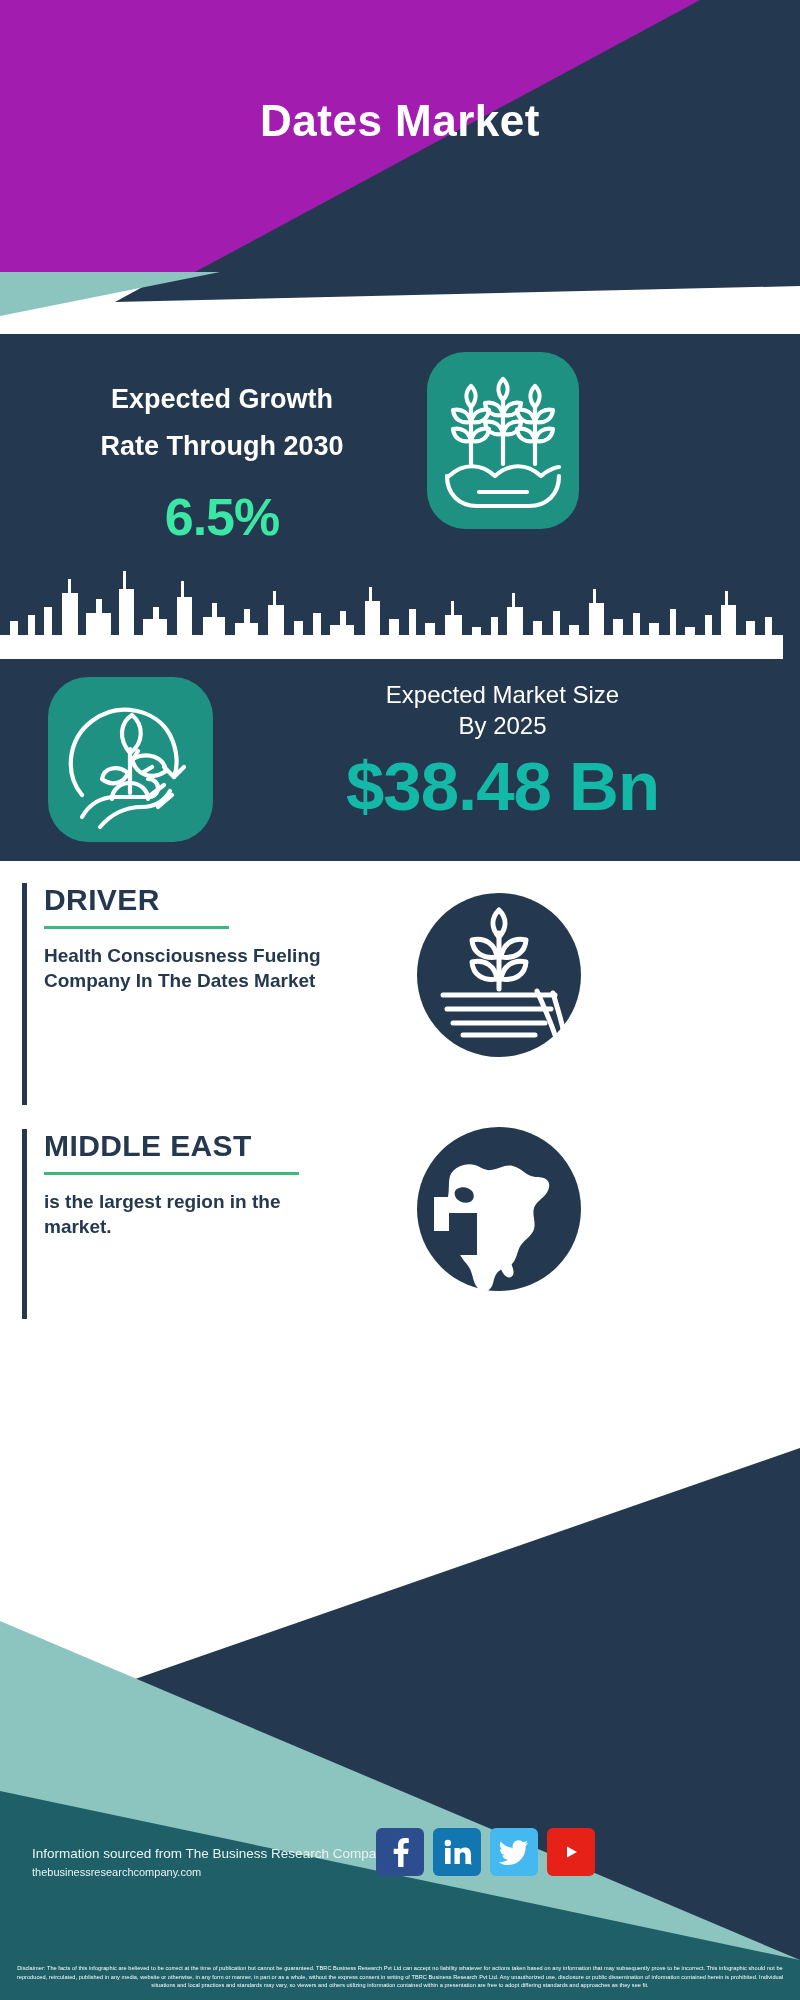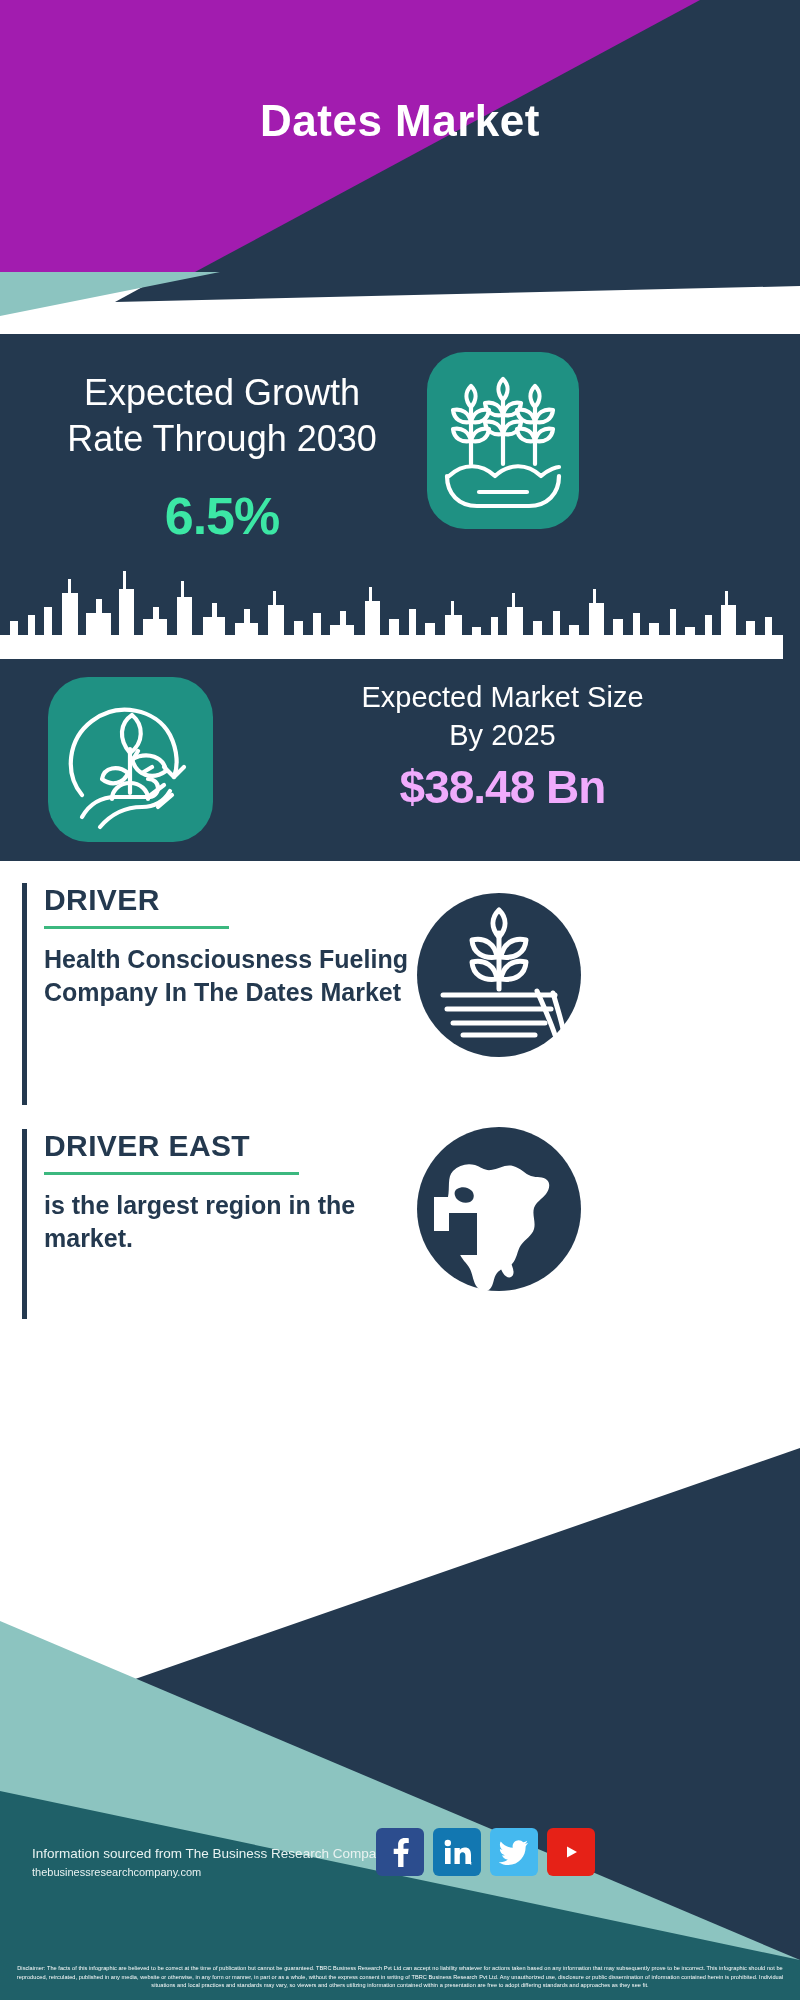--- a/index.html
+++ b/index.html
@@ -23,42 +23,42 @@
   
   .band { position:absolute; left:0; top:272px; width:800px; height:153px; background:#ffffff; overflow:hidden; }
   .band-teal-left { position:absolute; left:0; top:0; width:220px; height:44px; background:#8cc4c0;
     clip-path: polygon(0 0, 220px 0, 0 44px); }
   .band-navy { position:absolute; left:0; top:0; width:800px; height:30px; background:#24394f;
     clip-path: polygon(170px 0, 800px 0, 800px 14px, 115px 30px); }
 
   
   .growth { position:absolute; left:0; top:334px; width:800px; height:215px; background:#24394f; }
   .growth-text { position:absolute; left:22px; top:36px; width:400px; text-align:center; }
-  .growth-label { color:#ffffff; font-size:36px; line-height:1.28; font-weight:normal; }
+  .growth-label { color:#ffffff; font-size:27px; line-height:1.28; font-weight:bold;margin-top:12px; }
   .growth-value { color:#3ce7a5; font-size:52px; font-weight:bold; margin-top:24px; letter-spacing:-1px;}
   .growth-icon { position:absolute; left:427px; top:18px; width:152px; height:177px;
     background:#1f9183; border-radius:38px; }
 
   
   .sizeblock { position:absolute; left:0; top:549px; width:800px; height:312px; background:#24394f; overflow:hidden; }
   .skyline { position:absolute; left:0; top:0; width:800px; height:110px; }
   .size-icon { position:absolute; left:48px; top:128px; width:165px; height:165px;
     background:#1f9183; border-radius:40px; }
   .size-text { position:absolute; left:230px; top:130px; width:545px; text-align:center; }
-  .size-label { color:#ffffff; font-size:29px; line-height:1.3; }
-  .size-value { color:#f0abfc; font-size:46px; font-weight:bold; margin-top:6px; letter-spacing:-1px;}
+  .size-label { color:#ffffff; font-size:24px; line-height:1.3; }
+  .size-value { color:#14b8a6; font-size:69px; font-weight:bold; margin-top:6px; letter-spacing:-1px;}
 
   
   .cards { position:absolute; left:0; top:861px; width:800px; height:475px; background:#ffffff; }
   .card { position:absolute; left:22px; width:760px; }
   .card-bar { position:absolute; left:0; top:0; width:5px; height:100%; background:#24394f; }
   .card-body { position:absolute; left:22px; top:0; width:400px; }
   .card-title { color:#24394f; font-size:30px; font-weight:bold; letter-spacing:0.4px; }
   .card-rule { width:185px; height:3px; background:#3cb87f; margin:9px 0 14px 0; }
-  .card-desc { color:#24394f; font-size:25px; font-weight:bold; line-height:1.32; }
+  .card-desc { color:#24394f; font-size:19px; font-weight:bold; line-height:1.32; }
   .card-circle { position:absolute; width:164px; height:164px; border-radius:50%; background:#24394f; }
 
   
   .footer { position:absolute; left:0; top:1336px; width:800px; height:624px; background:#ffffff; overflow:hidden; }
   .f-navy { position:absolute; left:0; top:0; width:800px; height:624px; background:#24394f;
     clip-path: polygon(800px 112px, 800px 624px, 0 624px, 0 390px); }
   .f-lightteal { position:absolute; left:0; top:0; width:800px; height:624px; background:#8cc4c0;
     clip-path: polygon(0 285px, 800px 624px, 0 624px); }
   .f-darkteal { position:absolute; left:0; top:0; width:800px; height:624px; background:#1f6068;
     clip-path: polygon(0 455px, 800px 624px, 800px 624px, 0 624px); }
@@ -182,21 +182,21 @@
             <path d="M120 98 c8 18 14 32 18 44"></path>
             <path d="M136 100 c4 14 8 26 10 36"></path>
           </g>
         </svg>
       </div>
     </div>
 
     <div class="card" style="top:268px; height:190px;">
       <div class="card-bar"></div>
       <div class="card-body">
-        <div class="card-title">DRIVER EAST</div>
+        <div class="card-title">MIDDLE EAST</div>
         <div class="card-rule" style="width:255px;"></div>
         <div class="card-desc">is the largest region in the</div>
         <div class="card-desc">market.</div>
       </div>
       <div class="card-circle" style="left:395px; top:-2px;">
         <svg viewBox="0 0 164 164" width="164" height="164" aria-hidden="true">
           <path fill="#ffffff" d="M36 44 c6 -6 14 -8 22 -6 c6 2 10 6 16 5 c8 -1 14 -6 22 -4 c8 2 12 8 18 10 c6 2 12 0 16 4
             c4 4 2 10 -1 14 c-4 5 -10 8 -12 14 c-2 7 2 14 0 21 c-2 7 -9 10 -13 16 c-4 6 -4 14 -9 19
             c-4 4 -11 4 -15 9 c-4 5 -3 12 -7 16 c-4 4 -10 2 -13 -2 c-4 -5 -4 -12 -7 -18 c-3 -6 -9 -10 -11 -17
             c-2 -7 1 -14 -1 -21 l-24 0 l0 -34 l14 0 c2 -9 -1 -20 5 -26 z"></path>

